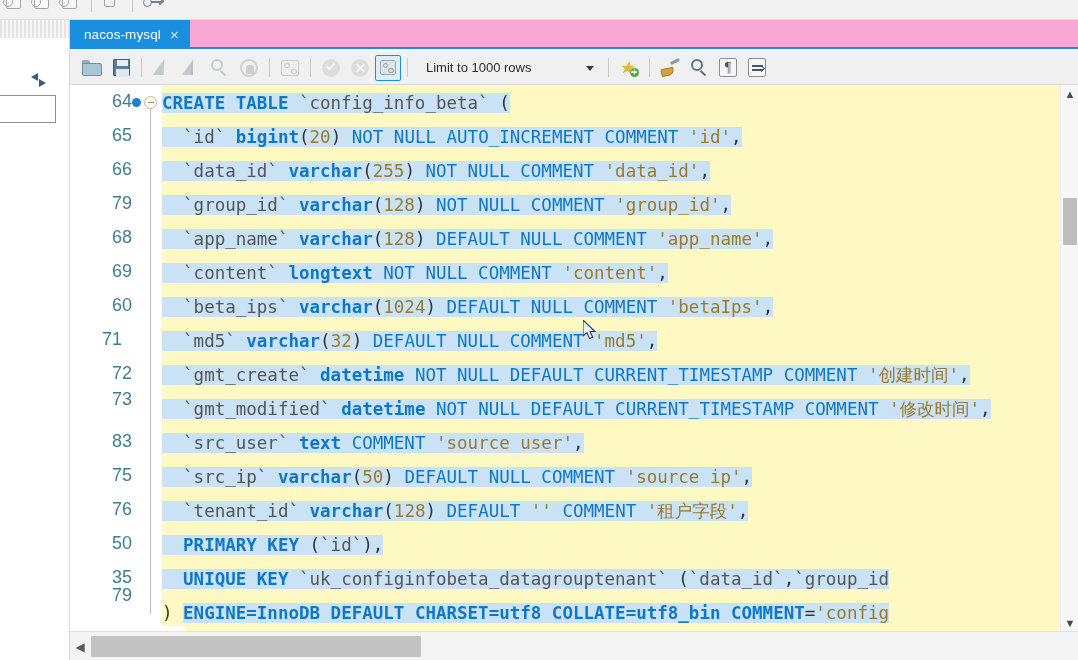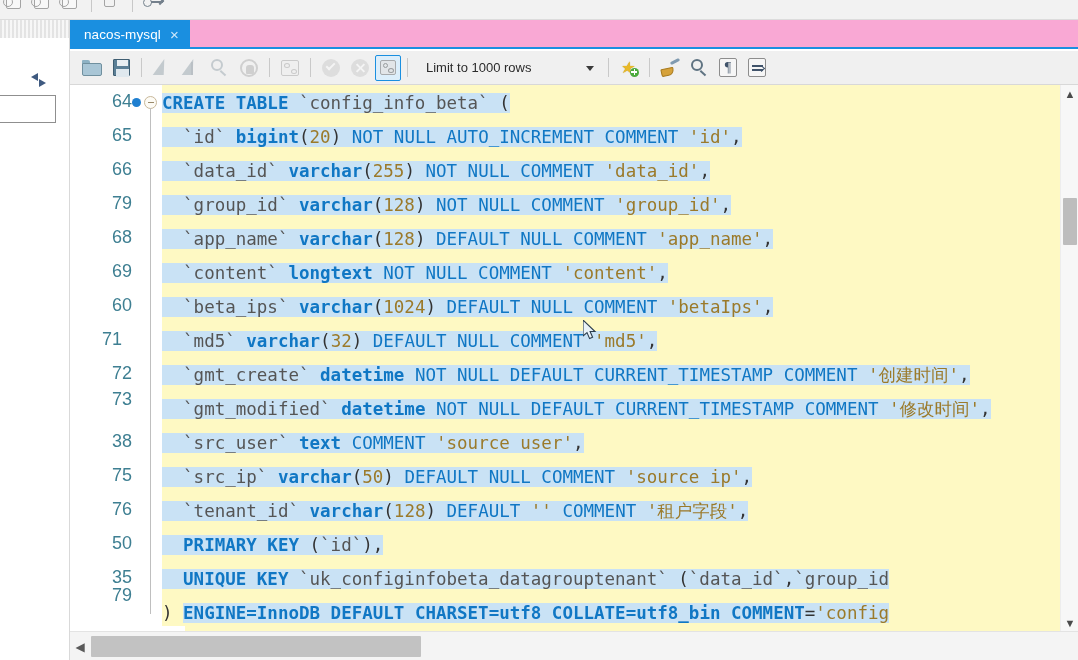--- a/index.html
+++ b/index.html
@@ -426,21 +426,21 @@
         <div class="fold" style="top: 11px;"></div>
         <div class="ln" style="top: 40px;">65</div>
         <div class="ln" style="top: 74px;">66</div>
         <div class="ln" style="top: 108px;">79</div>
         <div class="ln" style="top: 142px;">68</div>
         <div class="ln" style="top: 176px;">69</div>
         <div class="ln" style="top: 210px;">60</div>
         <div class="ln" style="top: 244px; text-align: center;">71</div>
         <div class="ln" style="top: 278px;">72</div>
         <div class="ln" style="top: 304px;">73</div>
-        <div class="ln" style="top: 346px;">38</div>
+        <div class="ln" style="top: 346px;">83</div>
         <div class="ln" style="top: 380px;">75</div>
         <div class="ln" style="top: 414px;">76</div>
         <div class="ln" style="top: 448px;">50</div>
         <div class="ln" style="top: 482px;">35</div>
         <div class="ln" style="top: 500px; text-align: right;">79</div>
         <div class="foldline" style="top: 23px; height: 506px;"></div>
       </div>
     <div class="code" id="code"><div class="line" style="top: 1px;"><span class="seg kw sel">CREATE TABLE </span><span class="seg idq sel">`config_info_beta`</span><span class="seg punc sel"> (</span></div><div class="line" style="top: 35px;"><span class="seg punc sel">  </span><span class="seg idq sel">`id`</span><span class="seg punc sel"> </span><span class="seg kw sel">bigint</span><span class="seg punc sel">(</span><span class="seg num sel">20</span><span class="seg punc sel">) </span><span class="seg kw2 sel">NOT NULL AUTO_INCREMENT COMMENT </span><span class="seg str sel">'id'</span><span class="seg punc sel">,</span></div><div class="line" style="top: 69px;"><span class="seg punc sel">  </span><span class="seg idq sel">`data_id`</span><span class="seg punc sel"> </span><span class="seg kw sel">varchar</span><span class="seg punc sel">(</span><span class="seg num sel">255</span><span class="seg punc sel">) </span><span class="seg kw2 sel">NOT NULL COMMENT </span><span class="seg str sel">'data_id'</span><span class="seg punc sel">,</span></div><div class="line" style="top: 103px;"><span class="seg punc sel">  </span><span class="seg idq sel">`group_id`</span><span class="seg punc sel"> </span><span class="seg kw sel">varchar</span><span class="seg punc sel">(</span><span class="seg num sel">128</span><span class="seg punc sel">) </span><span class="seg kw2 sel">NOT NULL COMMENT </span><span class="seg str sel">'group_id'</span><span class="seg punc sel">,</span></div><div class="line" style="top: 137px;"><span class="seg punc sel">  </span><span class="seg idq sel">`app_name`</span><span class="seg punc sel"> </span><span class="seg kw sel">varchar</span><span class="seg punc sel">(</span><span class="seg num sel">128</span><span class="seg punc sel">) </span><span class="seg kw2 sel">DEFAULT NULL COMMENT </span><span class="seg str sel">'app_name'</span><span class="seg punc sel">,</span></div><div class="line" style="top: 171px;"><span class="seg punc sel">  </span><span class="seg idq sel">`content`</span><span class="seg punc sel"> </span><span class="seg kw sel">longtext</span><span class="seg punc sel"> </span><span class="seg kw2 sel">NOT NULL COMMENT </span><span class="seg str sel">'content'</span><span class="seg punc sel">,</span></div><div class="line" style="top: 205px;"><span class="seg punc sel">  </span><span class="seg idq sel">`beta_ips`</span><span class="seg punc sel"> </span><span class="seg kw sel">varchar</span><span class="seg punc sel">(</span><span class="seg num sel">1024</span><span class="seg punc sel">) </span><span class="seg kw2 sel">DEFAULT NULL COMMENT </span><span class="seg str sel">'betaIps'</span><span class="seg punc sel">,</span></div><div class="line" style="top: 239px;"><span class="seg punc sel">  </span><span class="seg idq sel">`md5`</span><span class="seg punc sel"> </span><span class="seg kw sel">varchar</span><span class="seg punc sel">(</span><span class="seg num sel">32</span><span class="seg punc sel">) </span><span class="seg kw2 sel">DEFAULT NULL COMMENT </span><span class="seg str sel">'md5'</span><span class="seg punc sel">,</span></div><div class="line" style="top: 273px;"><span class="seg punc sel">  </span><span class="seg idq sel">`gmt_create`</span><span class="seg punc sel"> </span><span class="seg kw sel">datetime</span><span class="seg punc sel"> </span><span class="seg kw2 sel">NOT NULL DEFAULT CURRENT_TIMESTAMP COMMENT </span><span class="seg str sel">'创建时间'</span><span class="seg punc sel">,</span></div><div class="line" style="top: 307px;"><span class="seg punc sel">  </span><span class="seg idq sel">`gmt_modified`</span><span class="seg punc sel"> </span><span class="seg kw sel">datetime</span><span class="seg punc sel"> </span><span class="seg kw2 sel">NOT NULL DEFAULT CURRENT_TIMESTAMP COMMENT </span><span class="seg str sel">'修改时间'</span><span class="seg punc sel">,</span></div><div class="line" style="top: 341px;"><span class="seg punc sel">  </span><span class="seg idq sel">`src_user`</span><span class="seg punc sel"> </span><span class="seg kw sel">text</span><span class="seg punc sel"> </span><span class="seg kw2 sel">COMMENT </span><span class="seg str sel">'source user'</span><span class="seg punc sel">,</span></div><div class="line" style="top: 375px;"><span class="seg punc sel">  </span><span class="seg idq sel">`src_ip`</span><span class="seg punc sel"> </span><span class="seg kw sel">varchar</span><span class="seg punc sel">(</span><span class="seg num sel">50</span><span class="seg punc sel">) </span><span class="seg kw2 sel">DEFAULT NULL COMMENT </span><span class="seg str sel">'source ip'</span><span class="seg punc sel">,</span></div><div class="line" style="top: 409px;"><span class="seg punc sel">  </span><span class="seg idq sel">`tenant_id`</span><span class="seg punc sel"> </span><span class="seg kw sel">varchar</span><span class="seg punc sel">(</span><span class="seg num sel">128</span><span class="seg punc sel">) </span><span class="seg kw2 sel">DEFAULT </span><span class="seg str sel">''</span><span class="seg punc sel"> </span><span class="seg kw2 sel">COMMENT </span><span class="seg str sel">'租户字段'</span><span class="seg punc sel">,</span></div><div class="line" style="top: 443px;"><span class="seg punc sel">  </span><span class="seg kw sel">PRIMARY KEY </span><span class="seg punc sel">(</span><span class="seg idq sel">`id`</span><span class="seg punc sel">),</span></div><div class="line" style="top: 477px;"><span class="seg punc sel">  </span><span class="seg kw sel">UNIQUE KEY </span><span class="seg idq sel">`uk_configinfobeta_datagrouptenant`</span><span class="seg punc sel"> (</span><span class="seg idq sel">`data_id`</span><span class="seg punc sel">,</span><span class="seg idq sel">`group_id</span></div><div class="line" style="top: 511px;"><span class="seg punc">) </span><span class="seg kw sel">ENGINE</span><span class="seg kw sel">=InnoDB </span><span class="seg kw sel">DEFAULT CHARSET</span><span class="seg kw sel">=utf8 </span><span class="seg kw sel">COLLATE</span><span class="seg kw sel">=utf8_bin </span><span class="seg kw sel">COMMENT</span><span class="seg punc sel">=</span><span class="seg str sel">'config</span></div></div>
   </div>
 

